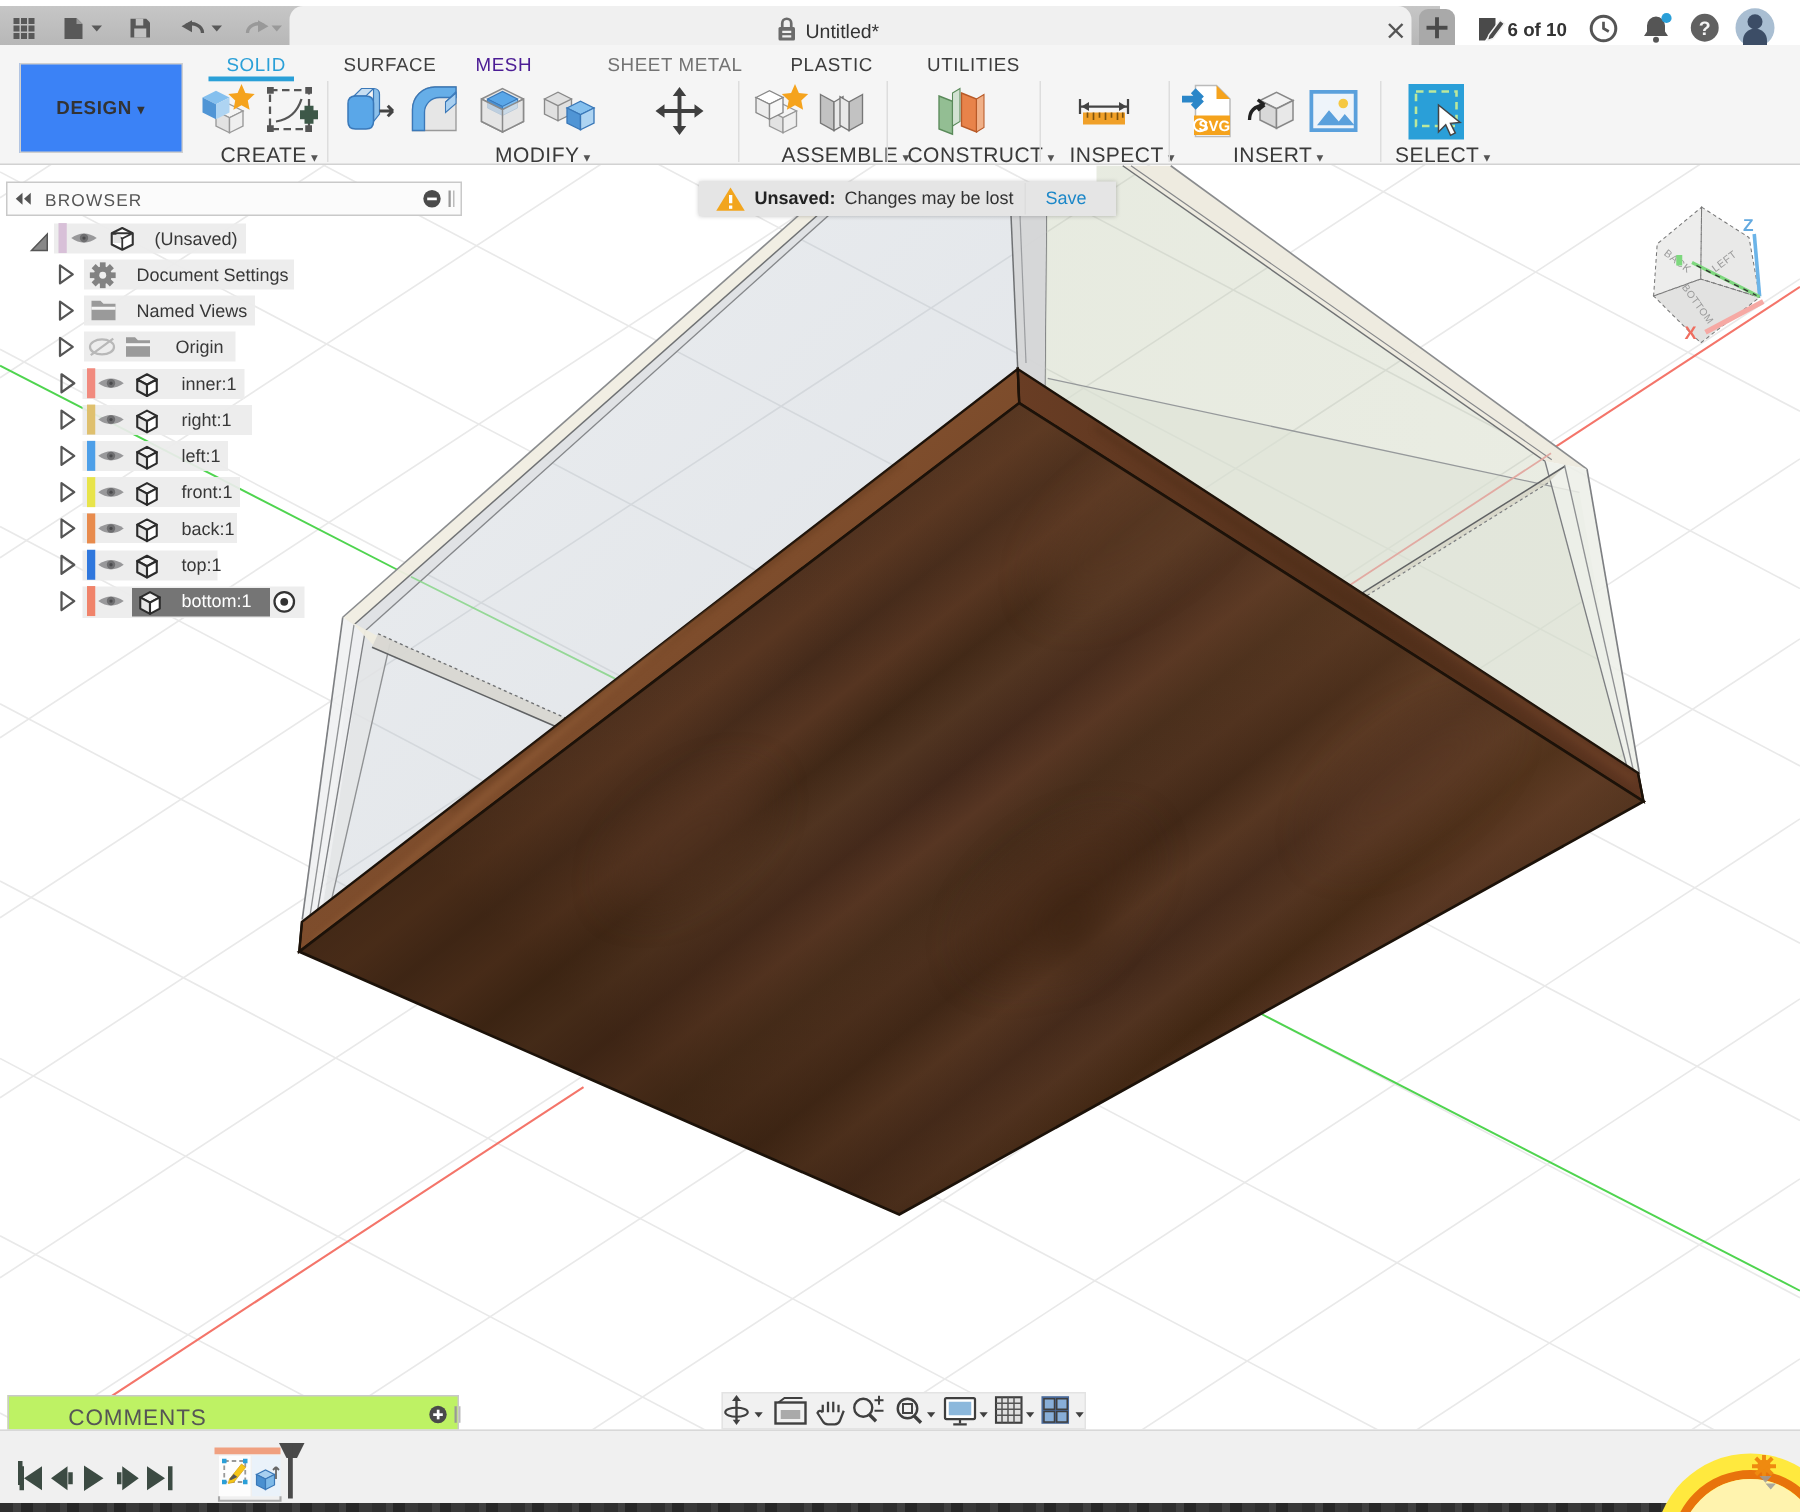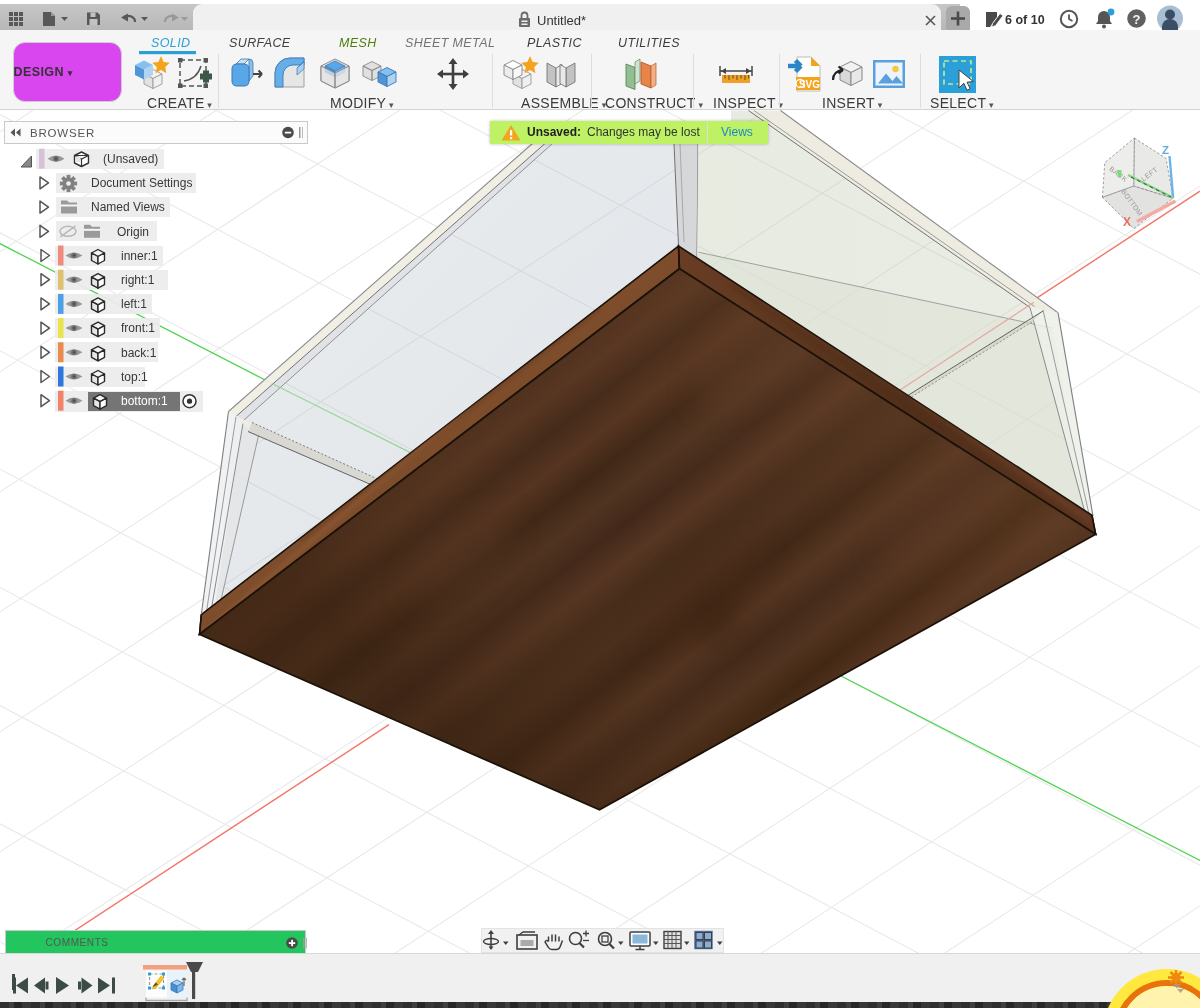--- a/index.html
+++ b/index.html
@@ -5,31 +5,31 @@
 html,body{width:1200px;height:1008px;overflow:hidden;font-family:"Liberation Sans",sans-serif;background:#fff;}
 #stage{position:relative;width:1200px;height:1008px;}
 #vp{position:absolute;top:0;left:0;}
 .abs{position:absolute;}
 
 #titlebar{position:absolute;top:4px;left:0;width:960px;height:30px;background:linear-gradient(#c6c6c6,#b5b5b5);}
 #doctab{position:absolute;top:0;left:193px;width:748px;height:30px;background:#f0f0f0;border-radius:9px 9px 0 0;}
 #plustab{position:absolute;top:2px;left:946px;width:24px;height:28px;background:#a9a9a9;border-radius:6px 6px 0 0;}
 
 #toolbar{position:absolute;top:30px;left:0;width:1200px;height:80px;background:#f5f5f5;border-bottom:1px solid #d2d2d2;}
-.tab{position:absolute;top:6px;font-size:12.5px;color:#3c3c3c;letter-spacing:0.4px;font-style:italic;}
+.tab{position:absolute;top:6px;font-size:12.5px;color:#3c3c3c;letter-spacing:0.4px;}
 .grplabel{position:absolute;top:65px;font-size:14px;color:#3a3a3a;letter-spacing:0.3px;}
 .grplabel:after{content:" \25BE";font-size:9px;color:#555;}
 .vsep{position:absolute;top:24px;height:54px;width:1px;background:#ddd;}
-#designbox{position:absolute;top:11.6px;left:12.6px;width:109px;height:60px;background:#d946ef;border:1px solid #cfcfcf;border-radius:12px;color:#333;font-size:12.5px;font-weight:bold;letter-spacing:0.4px;line-height:58px;}
-
-.fbar{position:absolute;background:#22c55e;border:1px solid #c9c9c9;font-size:10px;color:#555;letter-spacing:0.6px;}
+#designbox{position:absolute;top:11.6px;left:12.6px;width:109px;height:60px;background:#3b82f6;border:1px solid #cfcfcf;border-radius:0;color:#333;font-size:12.5px;font-weight:bold;letter-spacing:0.4px;text-align:center;line-height:58px;}
+
+.fbar{position:absolute;background:#bef264;border:1px solid #c9c9c9;font-size:15px;color:#555;letter-spacing:0.6px;}
 
 .brow{position:absolute;background:rgba(236,236,236,0.93);}
 
-#warnbar{position:absolute;left:490px;top:121px;width:278px;height:23px;background:#bef264;box-shadow:0 0 3px rgba(0,0,0,0.25);font-size:12px;white-space:nowrap;}
+#warnbar{position:absolute;left:466px;top:121px;width:278px;height:23px;background:#e5e5e5;box-shadow:0 0 3px rgba(0,0,0,0.25);font-size:12px;white-space:nowrap;}
 #warnbar span{position:absolute;top:4px;}
 
 #botband{position:absolute;left:0;top:953px;width:1200px;height:49px;background:#f0f0f0;border-top:1px solid #d8d8d8;}
 #darkstrip{position:absolute;left:0;top:1002px;width:1200px;height:6px;background:repeating-linear-gradient(90deg,#2f2f2f 0 9px,#3f3f3f 9px 14px,#272727 14px 22px,#383838 22px 31px);}
 </style></head>
 <body>
 <div id="stage">
 <svg id="vp" width="1200" height="1008" viewBox="0 0 1200 1008">
 <defs>
 <clipPath id="clipVP">
@@ -480,21 +480,21 @@
 
 <div id="warnbar">
  <svg width="22" height="19" style="position:absolute;left:10px;top:2px">
         <path d="M11,2 L20.5,17.5 H1.5 Z" fill="#f2a51d"></path>
         <rect x="10" y="7" width="2.2" height="5.5" fill="#fff"></rect>
         <rect x="10" y="14" width="2.2" height="2.2" fill="#fff"></rect>
       </svg>
  <span style="font-weight:bold;color:#222;left:37px">Unsaved:</span>
  <span style="color:#333;left:97px">Changes may be lost</span>
  <span style="left:217px;top:1px;width:1px;height:21px;background:#ddd"></span>
- <span style="color:#1c87c8;left:231px">Views</span>
+ <span style="color:#1c87c8;left:231px">Save</span>
 </div>
 
 <div class="fbar" style="left:4.5px;top:929.5px;width:301px;height:24px;">
  <span style="position:absolute;left:40px;top:6px">COMMENTS</span>
  <svg class="abs" style="left:278px;top:4px" width="26" height="16">
   <circle cx="8" cy="8" r="5.8" fill="#4a4a4a"></circle>
   <rect x="4.8" y="7.2" width="6.4" height="1.8" fill="#fff"></rect>
         <rect x="7.2" y="4.8" width="1.8" height="6.4" fill="#fff"></rect>
   <rect x="19" y="2.5" width="1.5" height="11" fill="#999"></rect>
         <rect x="22" y="2.5" width="1" height="11" fill="#bbb"></rect>
@@ -699,21 +699,21 @@
 
   <circle cx="1170" cy="14.5" r="13" fill="#a9bed2"></circle>
   <circle cx="1170" cy="10.5" r="5" fill="#3c4d66"></circle>
   <path d="M1170,15 a8,8 0 0 1 8,8 l0,4 h-16 l0,-4 a8,8 0 0 1 8,-8 z" fill="#3c4d66"></path>
  </svg>
 </div>
 
 <div id="toolbar">
  <div class="tab" style="left:151px;color:#2aa0d8">SOLID</div>
       <div class="tab" style="left:229px;color:#404040">SURFACE</div>
-      <div class="tab" style="left:339px;color:#4d7c0f">MESH</div>
+      <div class="tab" style="left:317px;color:#4c1d95">MESH</div>
       <div class="tab" style="left:405px;color:#737373">SHEET METAL</div>
       <div class="tab" style="left:527px;color:#3c3c3c">PLASTIC</div>
       <div class="tab" style="left:618px;color:#3c3c3c">UTILITIES</div>
       <div class="grplabel" style="left:147px">CREATE</div>
       <div class="grplabel" style="left:330px">MODIFY</div>
       <div class="grplabel" style="left:521px">ASSEMBLE</div>
       <div class="grplabel" style="left:605px">CONSTRUCT</div>
       <div class="grplabel" style="left:713px">INSPECT</div>
       <div class="grplabel" style="left:822px">INSERT</div>
       <div class="grplabel" style="left:930px">SELECT</div>

